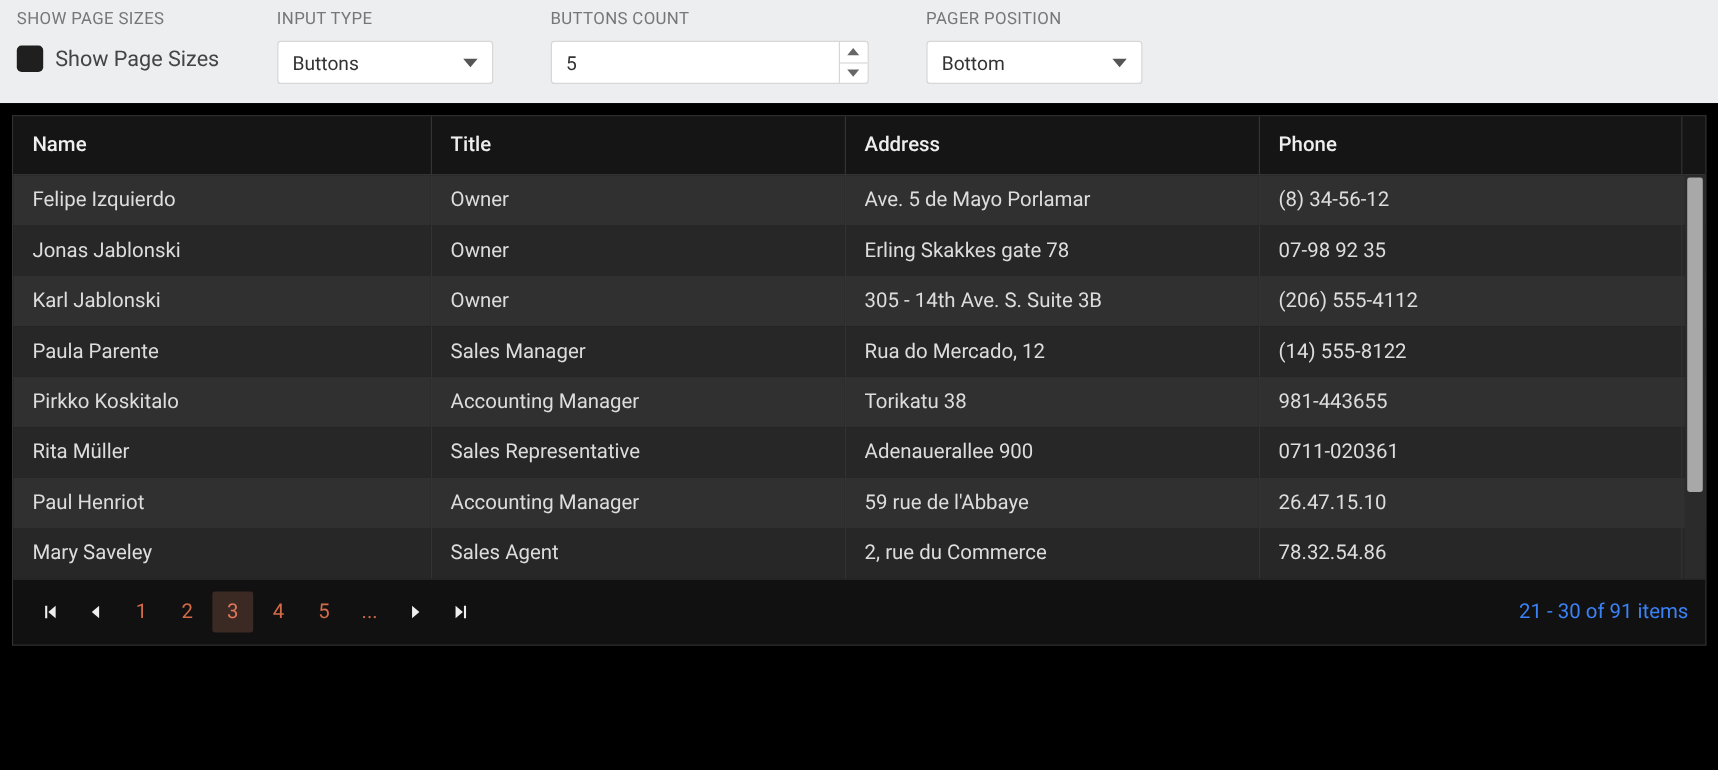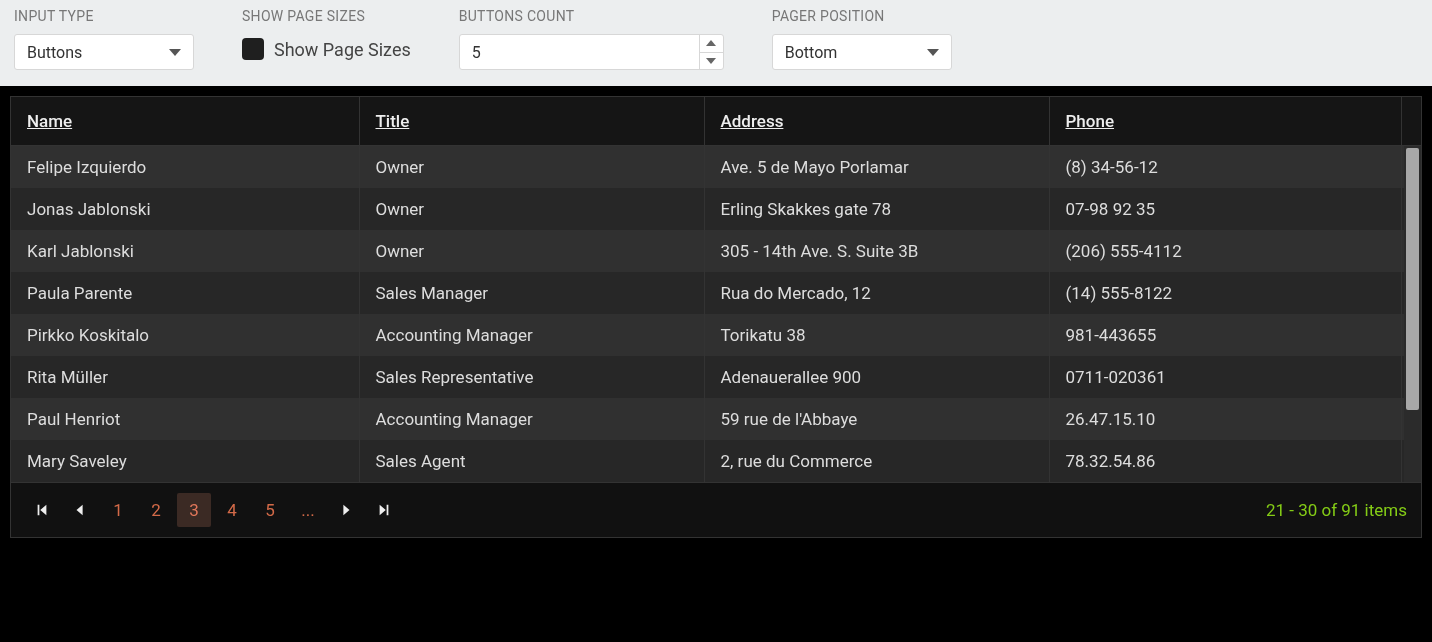--- a/index.html
+++ b/index.html
@@ -69,21 +69,20 @@
     background: #1a1a1a;
   }
   table {
     width: 100%; border-collapse: collapse; table-layout: fixed;
   }
   thead th {
     background: #151515; color: #eee; font-weight: 500;
     text-align: left; padding: 14px 16px;
     border-right: 1px solid #333; border-bottom: 1px solid #333;
     font-size: 17px;
-    text-decoration: underline;
   }
   thead th:last-child { border-right: none; }
   .tbody-wrap {
     position: relative;
     border-radius: 30px;
   }
   tbody td {
     color: #ddd; padding: 11px 16px; font-size: 17px;
     border-right: 1px solid #333;
   }
@@ -108,40 +107,40 @@
     display: flex; align-items: center; justify-content: space-between;
     padding: 10px 14px; border-top: 1px solid #333;
   }
   .pager-left { display: flex; align-items: center; gap: 4px; }
   .pbtn {
     min-width: 34px; height: 34px; display:flex; align-items:center; justify-content:center;
     color: #d36a48; font-size: 17px; border-radius: 2px;
   }
   .pbtn.icon { color: #eee; }
   .pbtn.active { background: #3b2a24; color:#e0765a; }
-  .pager-info { color: #84cc16; font-size: 17px; }
+  .pager-info { color: #3b82f6; font-size: 17px; }
   .nav-svg { width: 14px; height: 14px; fill: #eee; }
 </style>
 </head>
 <body>
 
 <div class="toolbar">
   <div class="tool-group">
+    <div class="tool-label">SHOW PAGE SIZES</div>
+    <div class="checkbox-row">
+      <div class="cbx"></div>
+      <span class="cbx-label">Show Page Sizes</span>
+    </div>
+  </div>
+
+  <div class="tool-group">
     <div class="tool-label">INPUT TYPE</div>
     <div class="select">
       <span class="select-text">Buttons</span>
       <span class="caret-down"></span>
-    </div>
-  </div>
-
-  <div class="tool-group">
-    <div class="tool-label">SHOW PAGE SIZES</div>
-    <div class="checkbox-row">
-      <div class="cbx"></div>
-      <span class="cbx-label">Show Page Sizes</span>
     </div>
   </div>
 
   <div class="tool-group">
     <div class="tool-label">BUTTONS COUNT</div>
     <div class="numbox">
       <div class="num-text">5</div>
       <div class="num-steppers">
         <div class="stepper">
             <span class="tri-up"></span>

